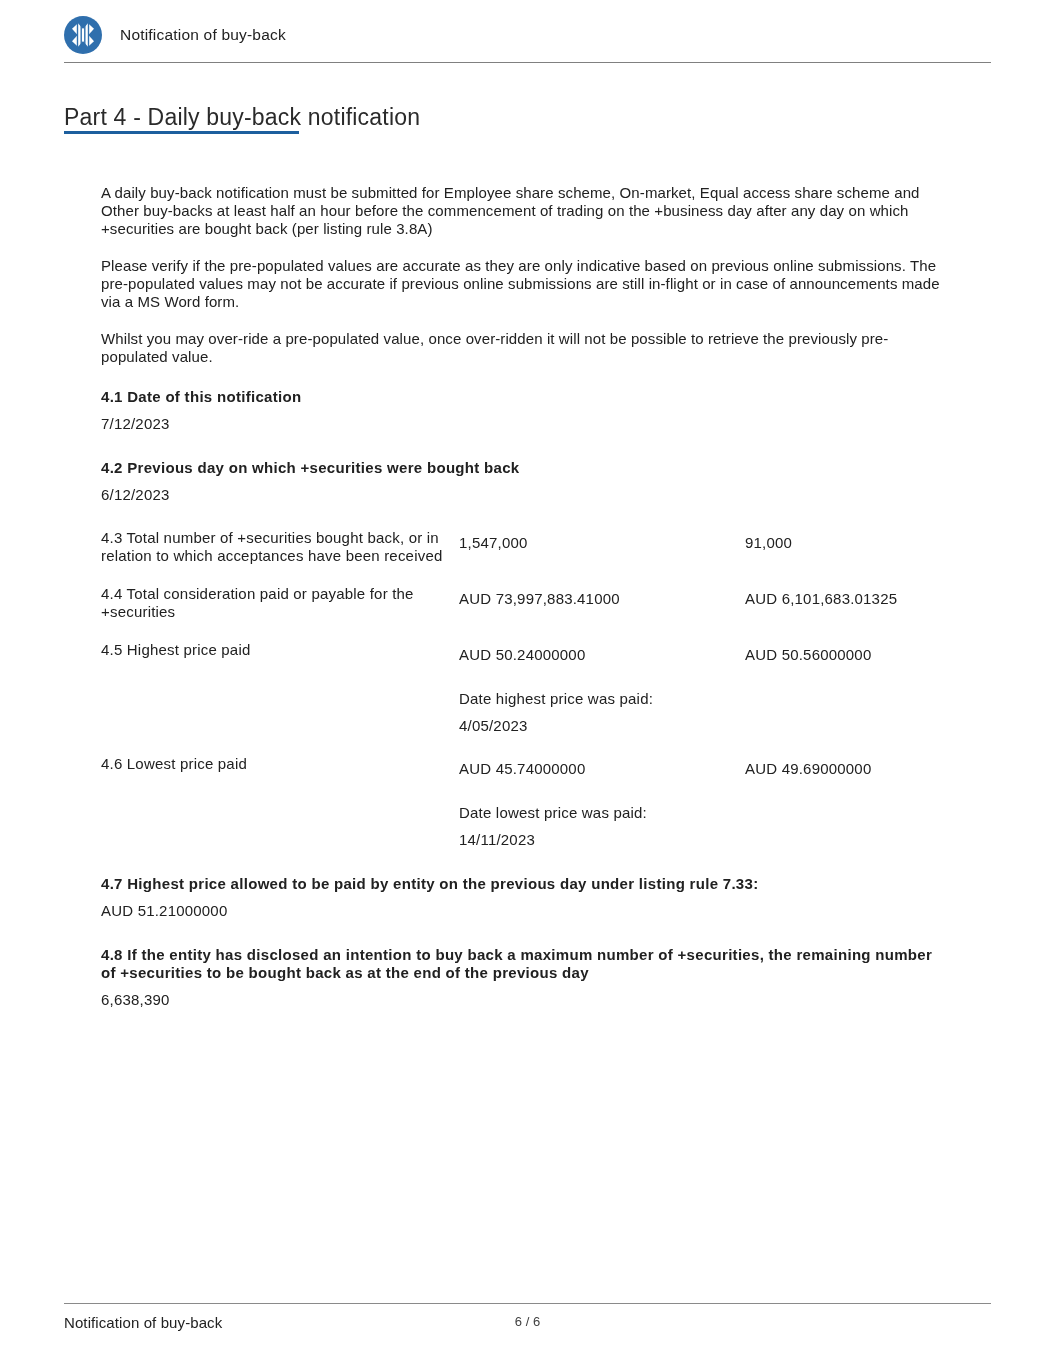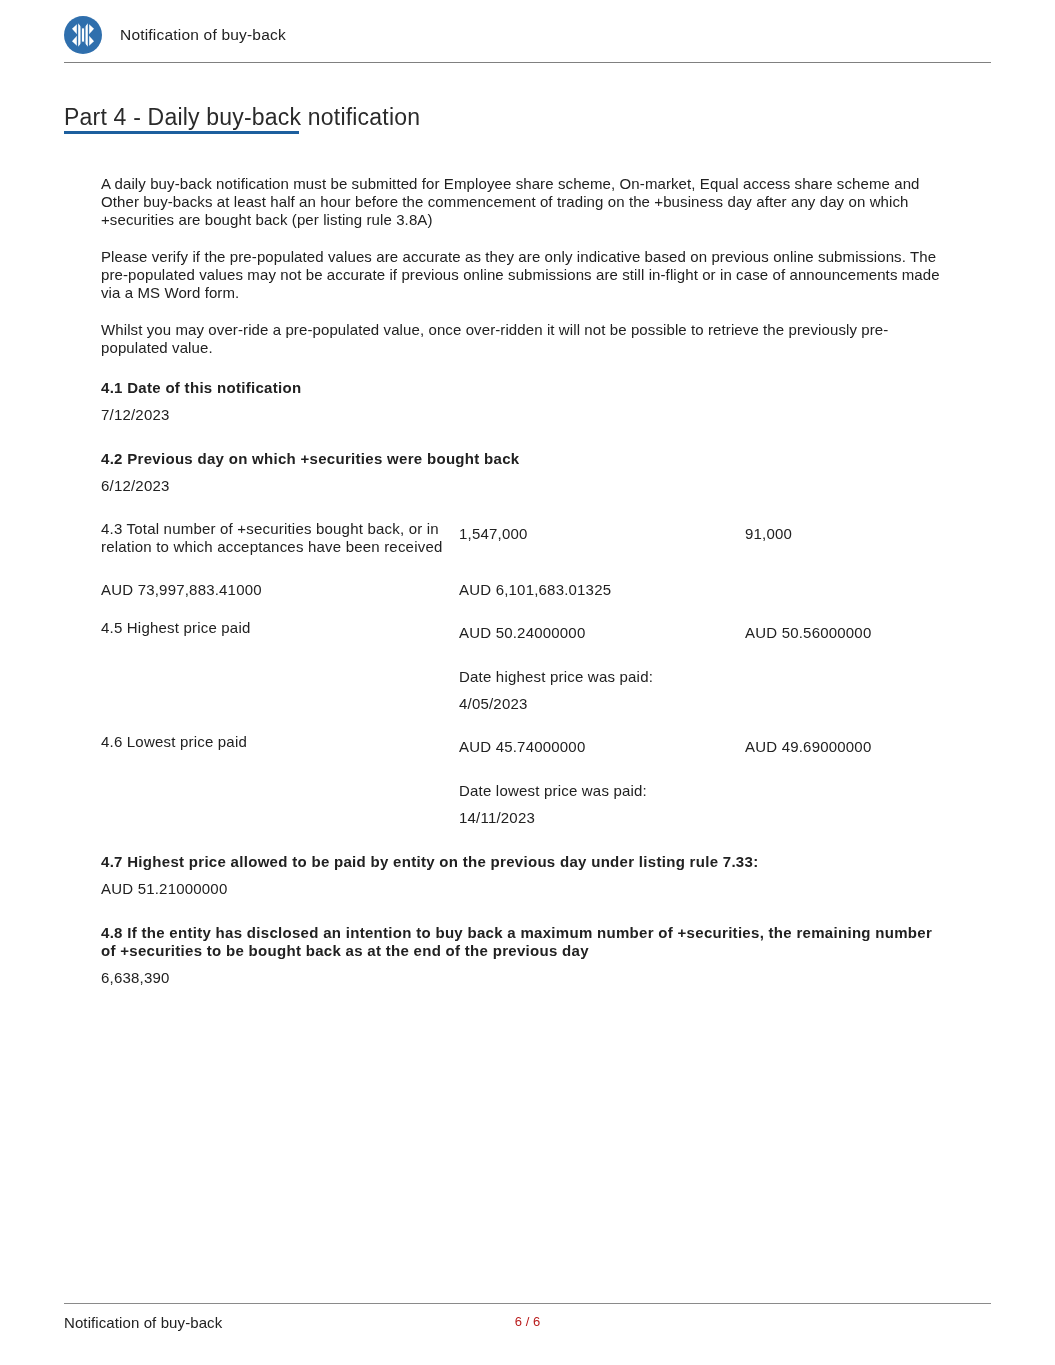--- a/index.html
+++ b/index.html
@@ -32,21 +32,21 @@
     position: absolute; left: 64px; top: 104px;
     font-size: 23px; color: #2a2a2a; letter-spacing: 0.2px;
   }
   .part-underline {
     position: absolute; left: 64px; top: 131px;
     width: 235px; height: 3px; background: #1d5f9e;
   }
 
   
   .content {
-    position: absolute; left: 101px; top: 175px; width: 845px;
+    position: absolute; left: 101px; top: 184px; width: 845px;
   }
   p.intro {
     margin: 0 0 19px 0;
     line-height: 18px;
     letter-spacing: 0.1px;
   }
   .q-label { margin: 0; line-height: 18px; letter-spacing: 0.3px; font-weight: bold; }
   .q-value { margin: 9px 0 0 0; line-height: 18px; letter-spacing: 0.2px; }
   .q41 { margin-top: 22px; }
   .q42 { margin-top: 26px; }
@@ -73,21 +73,21 @@
   .page-footer {
     position: absolute; left: 64px; right: 64px; top: 1303px;
     border-top: 1px solid #8a8a8a;
   }
   .footer-inner {
     position: relative; padding-top: 10px;
   }
   .footer-title { font-size: 15px; color: #222; letter-spacing: 0.1px; }
   .page-indicator {
     position: absolute; top: 10px; left: 0; right: 0;
-    text-align: center; font-size: 13px; color: #b91c1c;
+    text-align: center; font-size: 13px; color: #404040;
   }
 </style>
 </head>
 <body>
 
 <div class="page-header">
   <span class="logo">
     <svg width="38" height="38" viewBox="0 0 38 38" aria-hidden="true">
       <circle cx="19" cy="19" r="19" fill="#2f6fad"></circle>
       <g stroke="#ffffff" stroke-width="8" stroke-linecap="butt">
@@ -128,20 +128,21 @@
   <div class="buyback-table">
 
 
     <div class="t-row">
       <div class="t-label">4.3 Total number of +securities bought back, or in relation to which acceptances have been received</div>
       <div class="t-val">1,547,000</div>
       <div class="t-val">91,000</div>
     </div>
 
     <div class="t-row">
+      <div class="t-label">4.4 Total consideration paid or payable for the +securities</div>
       <div class="t-val">AUD 73,997,883.41000</div>
       <div class="t-val">AUD 6,101,683.01325</div>
     </div>
 
     <div class="t-row">
       <div class="t-label">4.5 Highest price paid</div>
       <div class="t-val">AUD 50.24000000</div>
       <div class="t-val">AUD 50.56000000</div>
       <div class="t-sub">
         <div class="t-sub-label">Date highest price was paid:</div>

